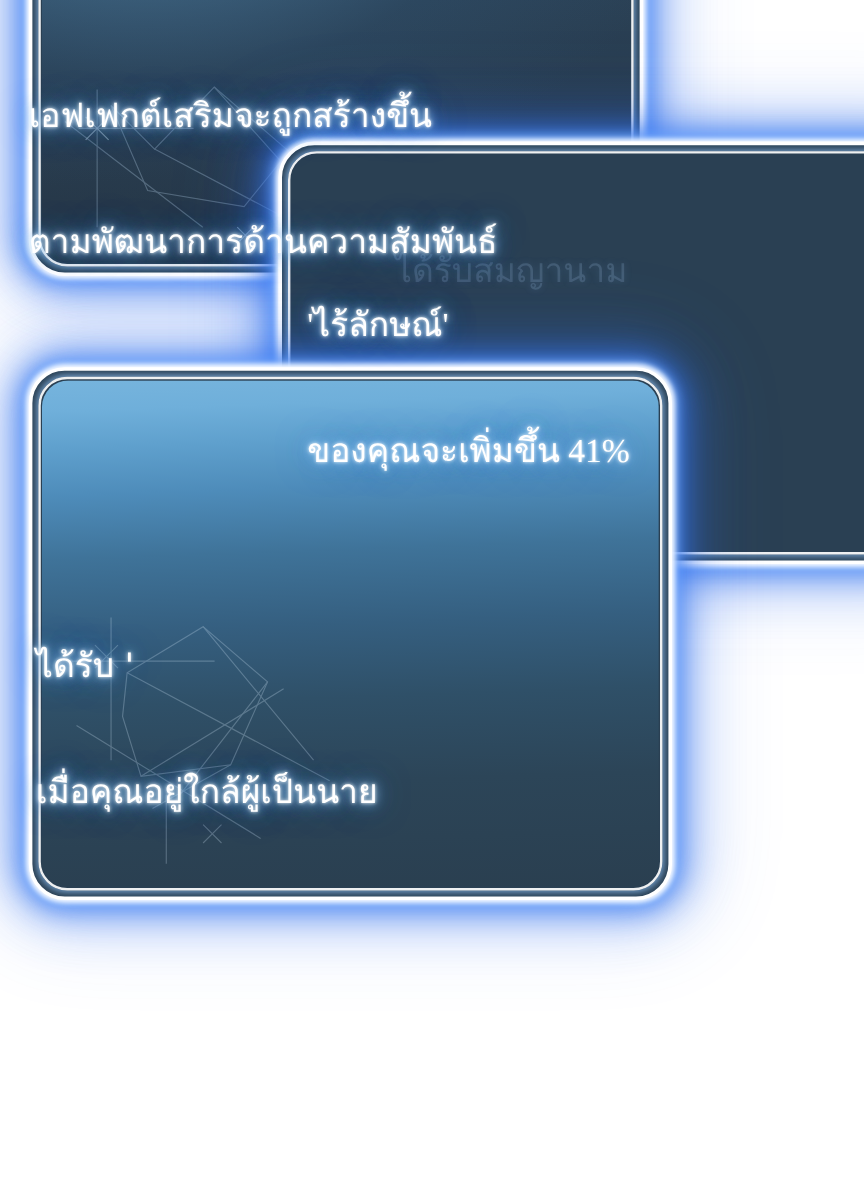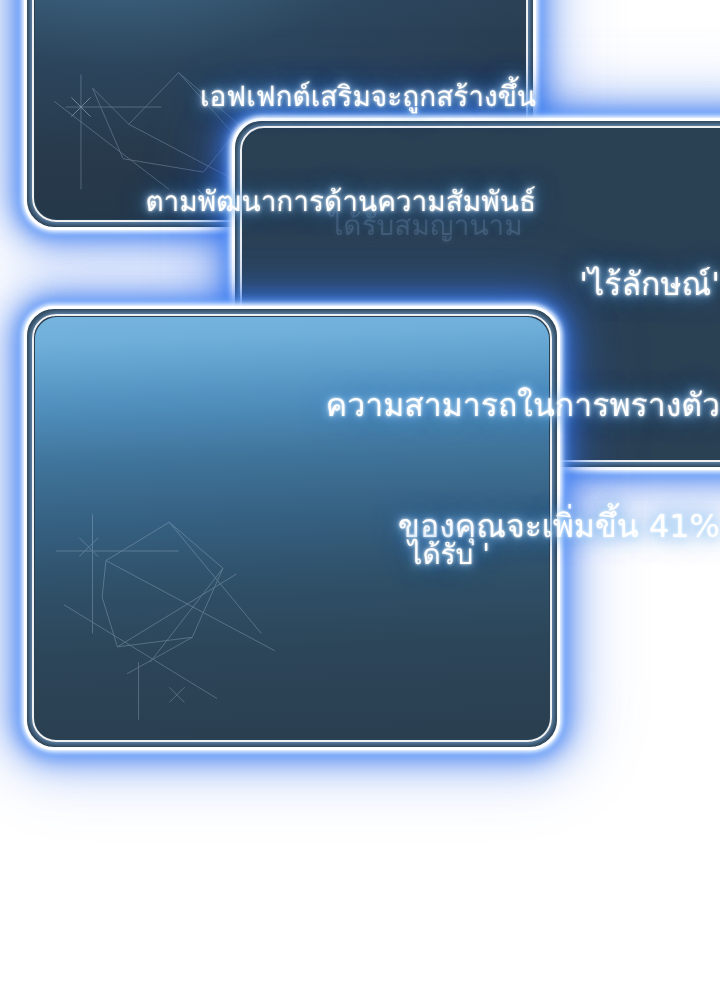--- a/index.html
+++ b/index.html
@@ -107,21 +107,21 @@
         #355f80 48%,
         #2f5068 62%,
         #2c4558 78%,
         #2a3f50 100%);
   }
 
   
   .txt {
     position: absolute;
     z-index: 40;
-    text-align: right;
+    text-align: left;
     color: #ffffff;
     font-weight: 400;
     line-height: 1.26;
     text-shadow:
       0 0 3px rgba(255,255,255,.95),
       0 0 8px rgba(175,220,255,.95),
       0 0 16px rgba(90,165,235,.9),
       0 0 28px rgba(55,130,225,.65);
     white-space: pre;
     pointer-events: none;
@@ -131,21 +131,22 @@
   #text1 {
     left: 24px;
     top: 8px;
     width: 512px;
     font-size: 28px;
   }
   #text2 {
     left: 256px;
     top: 183px;
     width: 464px;
-    font-size: 32px;
+    font-size: 28px;
+    font-family: Liberation Serif, serif;
   }
   #text3 {
     left: 30px;
     top: 466px;
     width: 460px;
     font-size: 28px;
   }
 
   
   .ghost {
@@ -220,21 +221,21 @@
 
   <div class="ghost" id="ghost3">พลังแห่งพันธะ</div>
 
   <div class="txt" id="text1">
     <span>เอฟเฟกต์เสริมจะถูกสร้างขึ้น</span>
     <span>ตามพัฒนาการด้านความสัมพันธ์</span>
   </div>
 
   <div class="txt" id="text2">
     <span>'ไร้ลักษณ์'</span>
-    <span>ความสามารถในการพรางตัว</span>
     <span>ของคุณจะเพิ่มขึ้น 41%</span>
   </div>
 
   <div class="txt" id="text3">
     <span>ได้รับ '</span>
+    <span>เมื่อคุณอยู่ใกล้ผู้เป็นนาย</span>
   </div>
 
 </div>
 
 </body></html>

